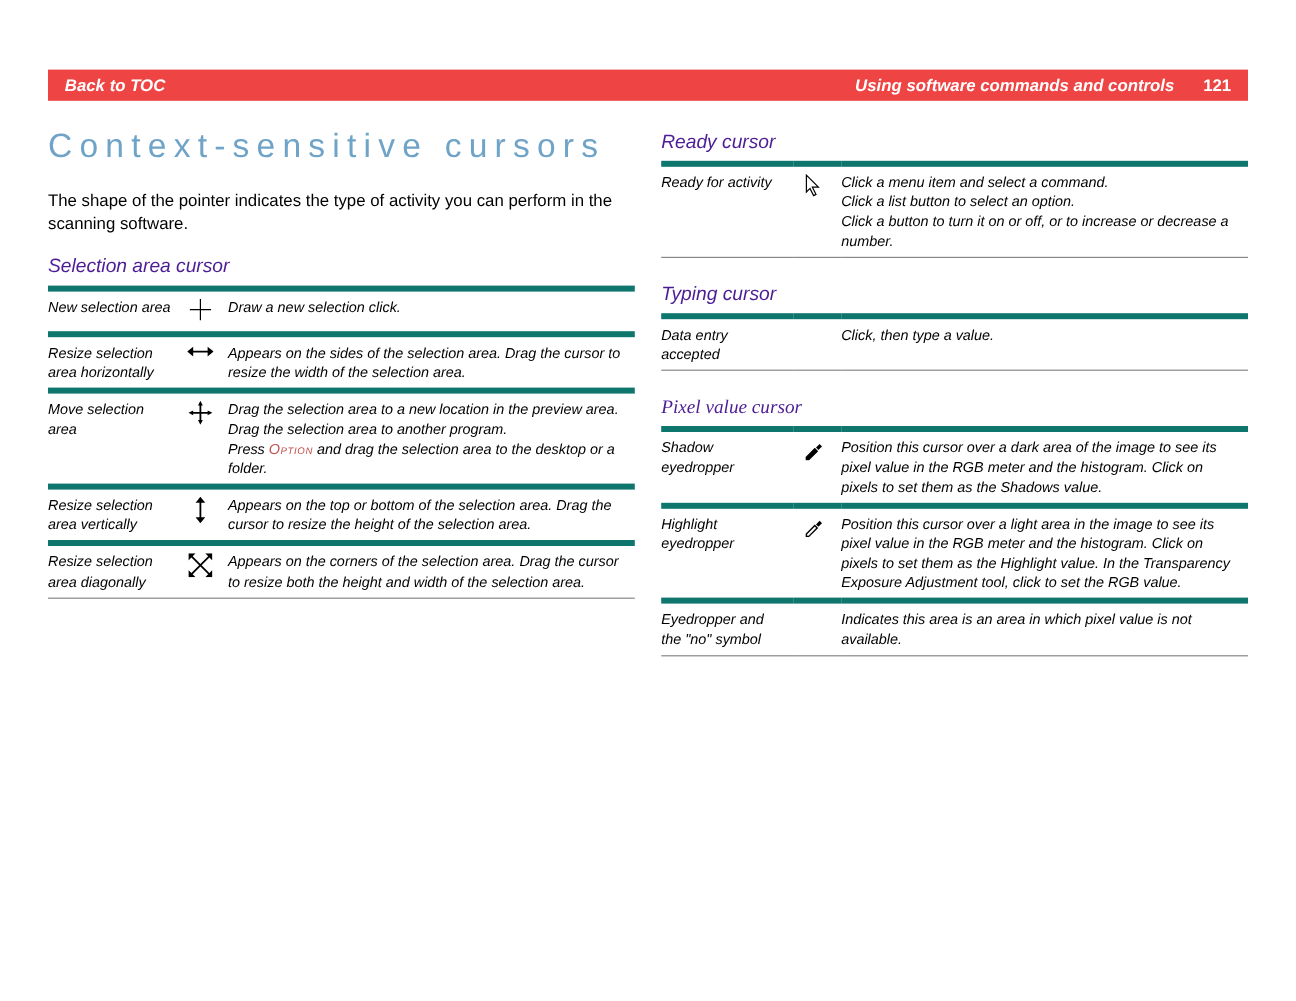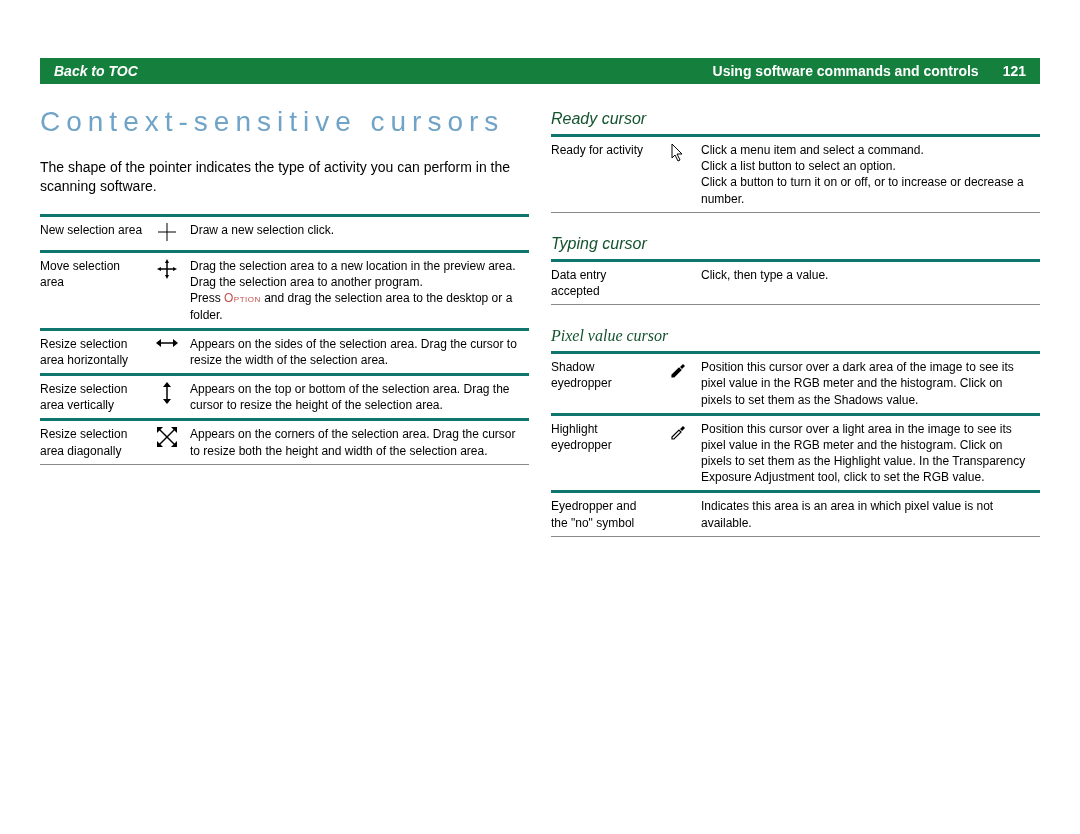--- a/index.html
+++ b/index.html
@@ -8,35 +8,35 @@
     background: #fff;
     width: 1080px;
     height: 834px;
     overflow: hidden;
     padding: 0;
   }
   .page {
     padding: 58px 40px 40px 40px;
   }
   .header-bar {
-    background: #15803d;
+    background: #ef4444;
     height: 26px;
     display: flex;
     align-items: center;
     justify-content: space-between;
     padding: 0 14px;
     color: #fff;
     font-size: 14px;
     font-weight: bold;
     margin-bottom: 22px;
   }
   .header-left { font-style: italic; }
   .header-right { display: flex; align-items: center; gap: 24px; }
   .header-right .page-num { font-weight: bold; font-style: normal; text-align: center; }
-  .header-right .chapter { }
+  .header-right .chapter { font-style: italic; }
   .columns {
     display: flex;
     gap: 22px;
   }
   .col {
     flex: 1;
     min-width: 0;
   }
   h1.title {
     color: #6fa3c7;
@@ -47,34 +47,35 @@
   }
   .intro {
     font-size: 14px;
     line-height: 1.35;
     margin-bottom: 18px;
   }
   h2.section {
     font-style: italic;
     font-weight: normal;
     font-size: 16px;
-    color: #14532d;
+    color: #4c1d95;
     margin-bottom: 6px;
     margin-top: 4px;
   }
   table.cursor-table {
     width: 100%;
     border-collapse: collapse;
     font-size: 12px;
     line-height: 1.35;
   }
   table.cursor-table td {
-    border-top: 3px solid #0f766e;
+    border-top: 5px solid #0f766e;
     padding: 5px 6px 5px 0;
     vertical-align: top;
+    font-style: italic;
   }
   table.cursor-table tr:last-child td {
     border-bottom: 1px solid #888;
   }
   table.cursor-table td.label { width: 110px; }
   table.cursor-table td.icon  { width: 40px; text-align: center; vertical-align: top; padding-top: 6px; }
   table.cursor-table td.desc  { }
   .option-key { color: #c0504d; font-variant: small-caps; letter-spacing: 0.5px; }
   .icon svg { display: inline-block; }
 </style>
@@ -89,62 +90,63 @@
       <span class="page-num">121</span>
     </div>
   </div>
 
   <div class="columns">
 
     <div class="col">
       <h1 class="title">Context-sensitive cursors</h1>
       <p class="intro">The shape of the pointer indicates the type of activity you can perform in the scanning software.</p>
 
+      <h2 class="section">Selection area cursor</h2>
       <table class="cursor-table">
         <tbody>
             <tr>
           <td class="label">New selection area</td>
           <td class="icon">
             <svg width="18" height="18" viewBox="0 0 18 18">
                   <line x1="9" y1="0" x2="9" y2="18" stroke="#000" stroke-width="1"></line>
                   <line x1="0" y1="9" x2="18" y2="9" stroke="#000" stroke-width="1"></line>
                 </svg>
           </td>
           <td class="desc">Draw a new selection click.</td>
+        </tr>
+        <tr>
+          <td class="label">Resize selection area horizontally</td>
+          <td class="icon">
+            <svg width="22" height="12" viewBox="0 0 22 12">
+                  <polygon points="0,6 5,2 5,10" fill="#000"></polygon>
+                  <polygon points="22,6 17,2 17,10" fill="#000"></polygon>
+                  <line x1="4" y1="6" x2="18" y2="6" stroke="#000" stroke-width="1.5"></line>
+                </svg>
+          </td>
+          <td class="desc">Appears on the sides of the selection area. Drag the cursor to resize the width of the selection area.</td>
         </tr>
         <tr>
           <td class="label">Move selection area</td>
           <td class="icon">
             <svg width="20" height="20" viewBox="0 0 20 20">
                   <polygon points="10,0 12,4 8,4" fill="#000"></polygon>
                   <polygon points="10,20 12,16 8,16" fill="#000"></polygon>
                   <polygon points="0,10 4,8 4,12" fill="#000"></polygon>
                   <polygon points="20,10 16,8 16,12" fill="#000"></polygon>
                   <line x1="10" y1="3" x2="10" y2="17" stroke="#000" stroke-width="1.5"></line>
                   <line x1="3" y1="10" x2="17" y2="10" stroke="#000" stroke-width="1.5"></line>
                 </svg>
           </td>
           <td class="desc">
             <span style="white-space:pre-line;">Drag the selection area to a new location in the preview area.
 Drag the selection area to another program.
 Press </span><span class="option-key">Option</span><span> and drag the selection area to the desktop or a folder.</span>
           </td>
         </tr>
         <tr>
-          <td class="label">Resize selection area horizontally</td>
-          <td class="icon">
-            <svg width="22" height="12" viewBox="0 0 22 12">
-                  <polygon points="0,6 5,2 5,10" fill="#000"></polygon>
-                  <polygon points="22,6 17,2 17,10" fill="#000"></polygon>
-                  <line x1="4" y1="6" x2="18" y2="6" stroke="#000" stroke-width="1.5"></line>
-                </svg>
-          </td>
-          <td class="desc">Appears on the sides of the selection area. Drag the cursor to resize the width of the selection area.</td>
-        </tr>
-        <tr>
           <td class="label">Resize selection area vertically</td>
           <td class="icon">
             <svg width="12" height="22" viewBox="0 0 12 22">
                   <polygon points="6,0 2,5 10,5" fill="#000"></polygon>
                   <polygon points="6,22 2,17 10,17" fill="#000"></polygon>
                   <line x1="6" y1="4" x2="6" y2="18" stroke="#000" stroke-width="1.5"></line>
                 </svg>
           </td>
           <td class="desc">Appears on the top or bottom of the selection area. Drag the cursor to resize the height of the selection area.</td>
         </tr>

